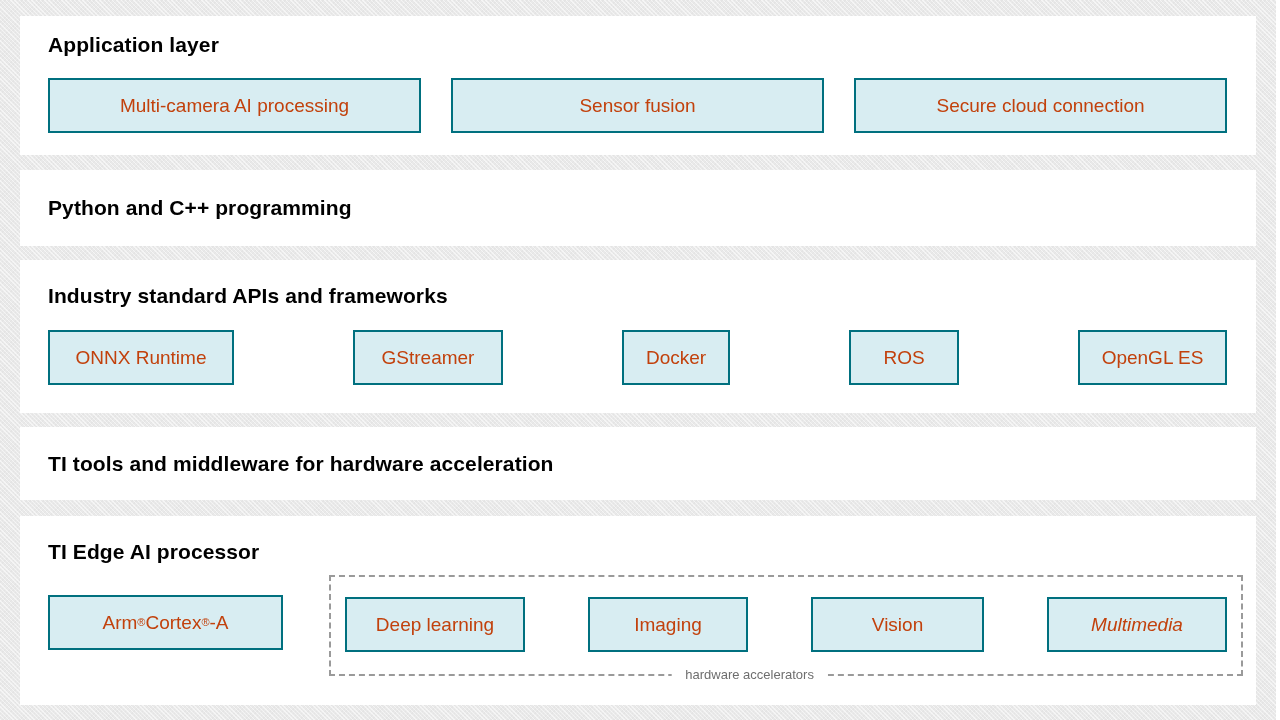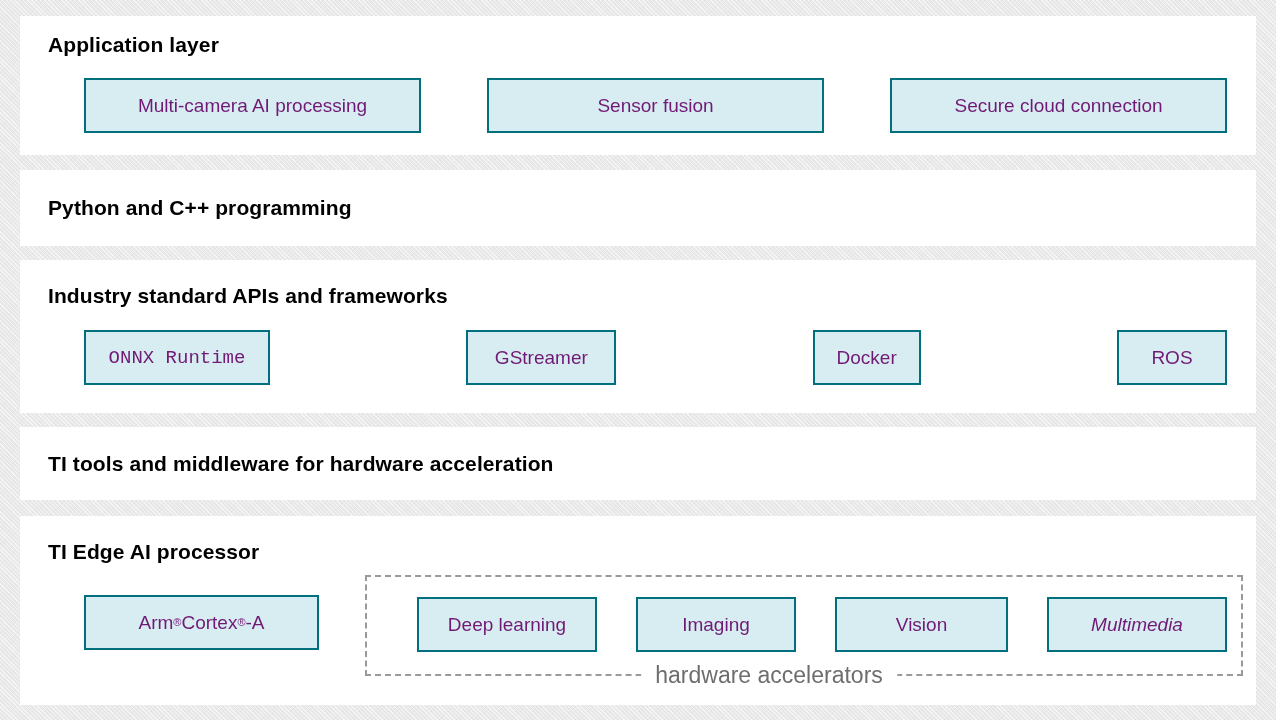--- a/index.html
+++ b/index.html
@@ -37,33 +37,32 @@
   }
 
   .block {
     background: #d8edf2;
     border: 2px solid #00707f;
     height: 55px;
     display: flex;
     align-items: center;
     justify-content: center;
     font-size: 19px;
-    color: #701a75;
+    color: #c2410c;
     white-space: nowrap;
-    margin-left: 36px;
   }
   .block sup { font-size: 0.58em; position: relative; top: -0.05em; vertical-align: super; line-height: 0; }
 
   
   .blocks-1 { display: flex; gap: 30px; margin-top: 21px; }
   .blocks-1 .block { flex: 1 1 0; }
 
   
   .blocks-3 { display: flex; justify-content: space-between; margin-top: 22px; }
-  .b3-0 { width: 205px; } .b3-1 { width: 186px; font-family: Liberation Mono, monospace; } .b3-2 { width: 110px; }
+  .b3-0 { width: 205px; } .b3-1 { width: 186px; } .b3-2 { width: 110px; }
   .b3-3 { width: 150px; } .b3-4 { width: 108px; } .b3-5 { width: 110px; }
   .b3-6 { width: 149px; }
 
   
   .proc-row { display: flex; align-items: flex-start; margin-top: 11px; gap: 21px; }
   .b5-arm { width: 235px; margin-top: 20px; margin-right: 25px; }
   .b5-dsp { width: 114px; margin-top: 20px; margin-right: 12px; }
   .accel-group {
     position: relative;
     flex: 1 1 auto;
@@ -74,21 +73,21 @@
   .accel-blocks { display: flex; justify-content: space-between; }
   .b5-dl { width: 180px; } .b5-img { width: 160px; }
   .b5-vis { width: 173px; } .b5-mm { width: 180px; font-style: italic; }
   .accel-label {
     position: absolute;
     bottom: -13px;
     left: 46%;
     transform: translateX(-50%);
     background: #ffffff;
     padding: 0 14px;
-    font-size: 23px;
+    font-size: 13px;
     line-height: 24px;
     color: #6e6e6e;
     white-space: nowrap;
   }
 </style>
 </head>
 <body>
 
 <div class="page">
 
@@ -105,20 +104,21 @@
     <h2 class="layer-heading">Python and C++ programming</h2>
   </section>
 
   <section class="row row-3">
     <h2 class="layer-heading">Industry standard APIs and frameworks</h2>
     <div class="blocks-3">
       <div class="block b3-1">ONNX Runtime</div>
       <div class="block b3-3">GStreamer</div>
       <div class="block b3-4">Docker</div>
       <div class="block b3-5">ROS</div>
+      <div class="block b3-6">OpenGL ES</div>
     </div>
   </section>
 
   <section class="row row-4">
     <h2 class="layer-heading">TI tools and middleware for hardware acceleration</h2>
   </section>
 
   <section class="row row-5">
     <h2 class="layer-heading">TI Edge AI processor</h2>
     <div class="proc-row">

